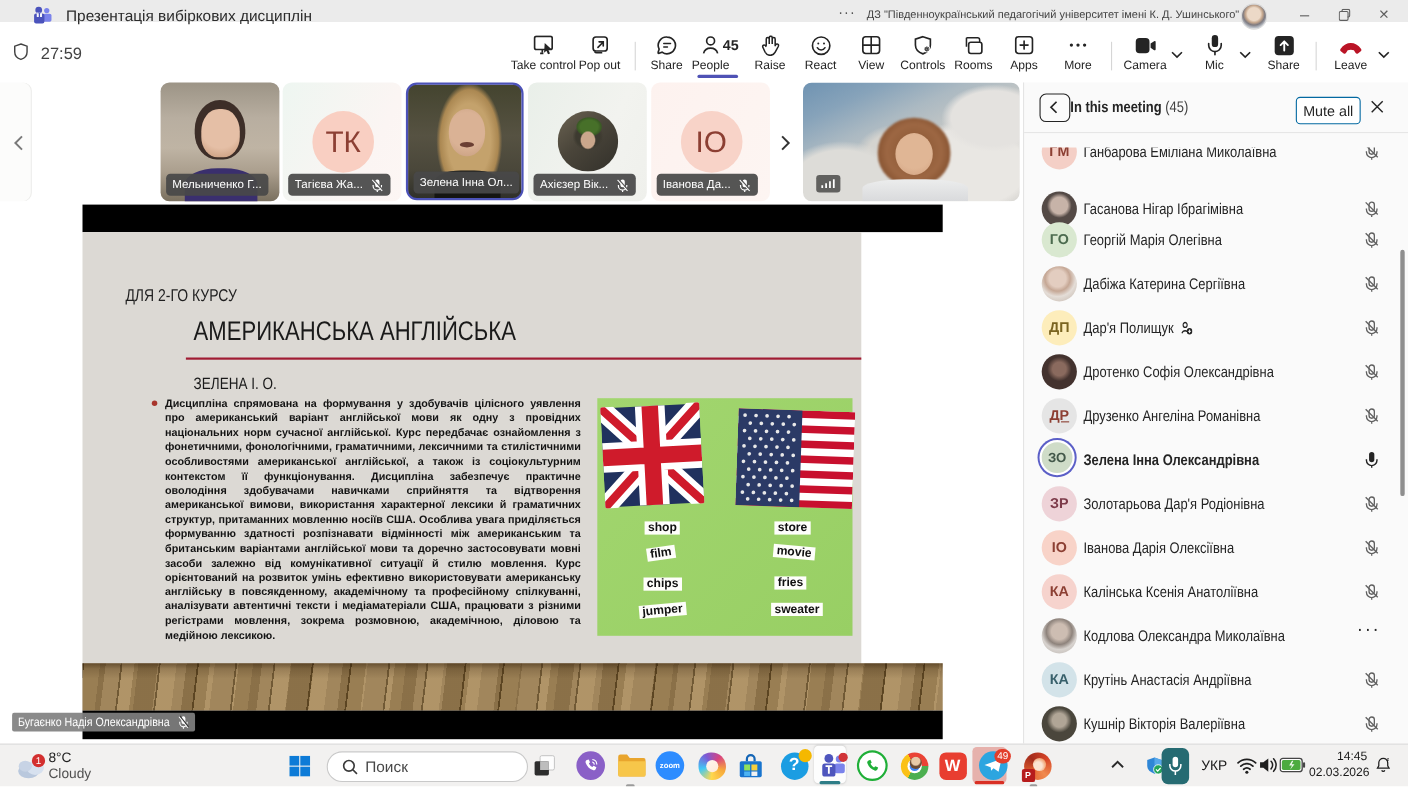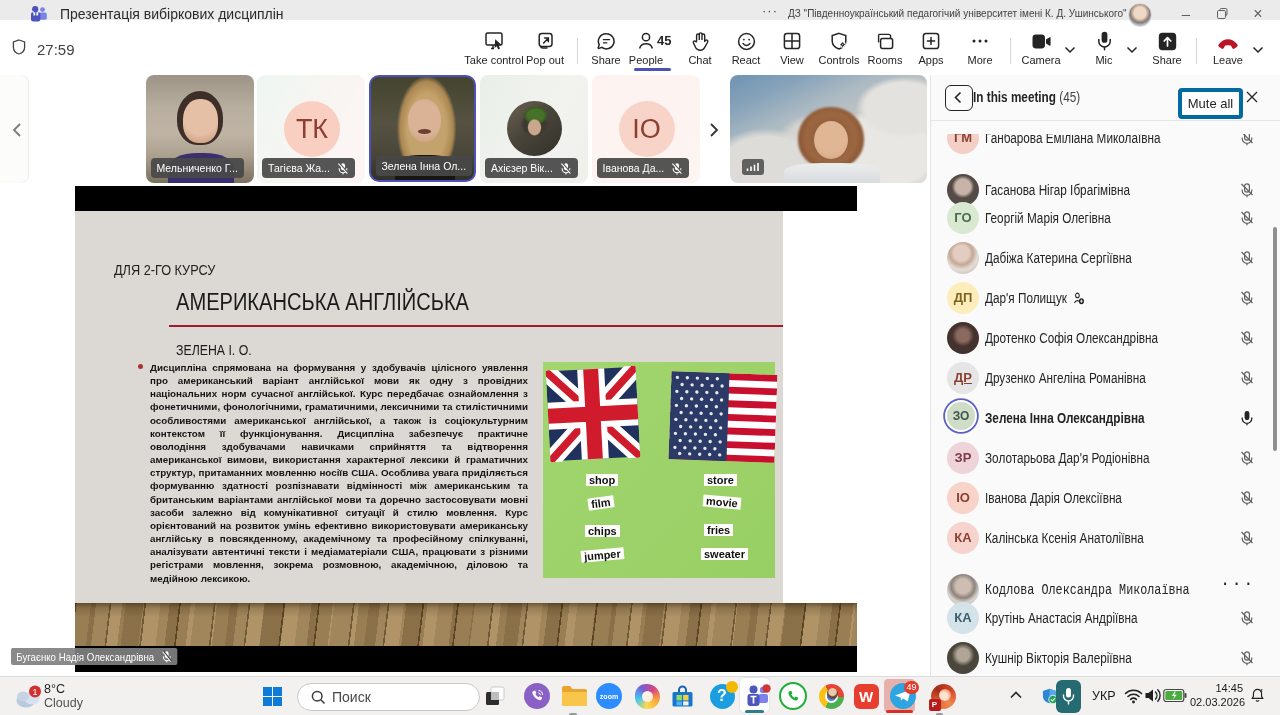--- a/index.html
+++ b/index.html
@@ -114,21 +114,21 @@
       <div class="lb">People</div>
     </div>
     <div class="abs" style="left:657px;top:5px;font-size:13px;font-weight:bold;color:#242424;">45</div>
     <div class="abs" style="left:634px;top:40px;width:37px;height:3px;border-radius:2px;background:#4f52b5;"></div>
     <div class="tbtn" style="left:660px;width:80px;">
       <div class="ic">
           <svg width="17" height="19" viewBox="0 0 17 19">
         <path d="M4.6 9.5 V3.4 a1.35 1.35 0 0 1 2.7 0 V8 M7.3 8 V2.2 a1.35 1.35 0 0 1 2.7 0 V8 M10 8 V3.4 a1.35 1.35 0 0 1 2.7 0 V9.5 l0 0 c1 -1.8 2.2 -1.6 2.8 -1 c0.5 0.5 0.4 1 -0.1 2 l-2.8 5.2 a5 5 0 0 1 -4.4 2.6 c-2.8 0 -3.6 -1 -4.6 -2.8 L1.6 11.2 c-0.5 -1 -0.3 -1.8 0.4 -2.1 c0.9 -0.4 1.8 0 2.6 1.4" fill="none" stroke="#242424" stroke-width="1.4" stroke-linejoin="round"></path>
       </svg>
         </div>
-      <div class="lb">Chat</div>
+      <div class="lb">Raise</div>
     </div>
     <div class="tbtn" style="left:706px;width:80px;">
       <div class="ic">
           <svg width="19" height="19" viewBox="0 0 19 19">
         <circle cx="9.5" cy="9.5" r="7.9" fill="none" stroke="#242424" stroke-width="1.5"></circle>
         <circle cx="6.9" cy="7.6" r="0.9" fill="#242424"></circle>
             <circle cx="12.1" cy="7.6" r="0.9" fill="#242424"></circle>
         <path d="M6 11.4 a4 4 0 0 0 7 0" fill="none" stroke="#242424" stroke-width="1.4" stroke-linecap="round"></path>
       </svg>
         </div>
@@ -451,21 +451,21 @@
         </svg>
     </div>
   </div>
   <div class="panel" id="panel">
     <div class="abs" style="left:14px;top:10px;width:26px;height:24px;border:1.6px solid #242424;border-radius:6px;background:#fbfbfb;">
       <svg style="position:absolute;left:7px;top:5px" width="10" height="13" viewBox="0 0 10 13">
           <path d="M7.5 1.5 L2.5 6.5 L7.5 11.5" fill="none" stroke="#242424" stroke-width="1.6"></path>
         </svg>
     </div>
     <div class="abs" style="left:42px;top:14px;font-size:14px;transform:scaleX(0.84);transform-origin:0 0;white-space:nowrap;"><b>In this meeting</b> <span style="color:#424242">(45)</span></div>
-    <div class="abs" style="left:247px;top:13px;width:57px;height:23px;border:4px solid #0369a1;border-radius:4px;background:#fff;text-align:center;line-height:23px;font-size:13px;">Mute all</div>
+    <div class="abs" style="left:247px;top:13px;width:57px;height:23px;border:1px solid #0369a1;border-radius:4px;background:#fff;text-align:center;line-height:23px;font-size:13px;">Mute all</div>
     <svg class="abs" style="left:314px;top:15px" width="14" height="14" viewBox="0 0 14 14">
         <path d="M2 2 L12 12 M12 2 L2 12" stroke="#242424" stroke-width="1.3"></path>
       </svg>
     <div class="abs" style="left:0;top:45px;width:350px;height:1px;background:#e6e6e6;"></div>
 
     <div class="abs" style="left:0;top:58.5px;width:350px;height:542.5px;overflow:hidden;">
       <div class="prow" style="top:-16px;">
         <div class="av" style="background:#f4cfc6;color:#8c3f33;">ГМ</div>
         <div class="nm">Ганбарова Еміліана Миколаївна</div>
         <svg class="mi" width="16" height="16" viewBox="0 0 16 16">
@@ -563,21 +563,21 @@
       </div>
       <div class="prow" style="top:384px;">
         <div class="av" style="background:#f6d3cd;color:#8c3f33;">КА</div>
         <div class="nm">Калінська Ксенія Анатоліївна</div>
         <svg class="mi" width="16" height="16" viewBox="0 0 16 16">
             <rect x="5.6" y="1.8" width="4.8" height="8.4" rx="2.4" fill="none" stroke="#616161" stroke-width="1.2"></rect>
             <path d="M3.2 7.5 v1 a4.8 4.8 0 0 0 9.6 0 v-1 M8 13.5 v1.7" stroke="#616161" stroke-width="1.2" fill="none"></path>
             <path d="M2.5 2 L13.5 13" stroke="#616161" stroke-width="1.2"></path>
           </svg>
       </div>
-      <div class="prow" style="top:436px;font-family:Liberation Mono, monospace;">
+      <div class="prow" style="top:424px;">
         <div class="av" style="background:radial-gradient(circle at 50% 38%,#cdbdb2 0 28%,#8e837c 46%,#d8d3cf 64%,#b8b2ac 100%);"></div>
         <div class="nm">Кодлова Олександра Миколаївна</div>
         <div class="mi" style="font-size:17px;letter-spacing:1.5px;color:#242424;top:4px;">···</div>
       </div>
       <div class="prow" style="top:464px;">
         <div class="av" style="background:#d3e3e9;color:#38606b;">КА</div>
         <div class="nm">Крутінь Анастасія Андріївна</div>
         <svg class="mi" width="16" height="16" viewBox="0 0 16 16">
             <rect x="5.6" y="1.8" width="4.8" height="8.4" rx="2.4" fill="none" stroke="#616161" stroke-width="1.2"></rect>
             <path d="M3.2 7.5 v1 a4.8 4.8 0 0 0 9.6 0 v-1 M8 13.5 v1.7" stroke="#616161" stroke-width="1.2" fill="none"></path>

